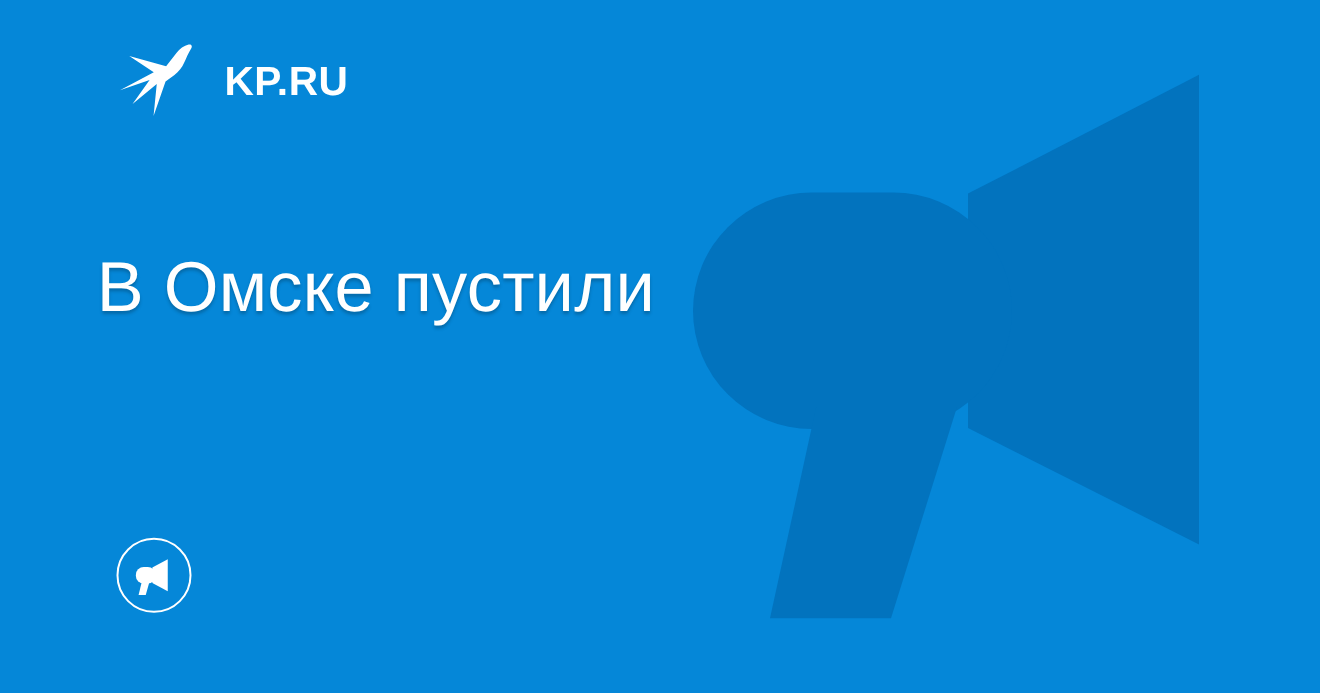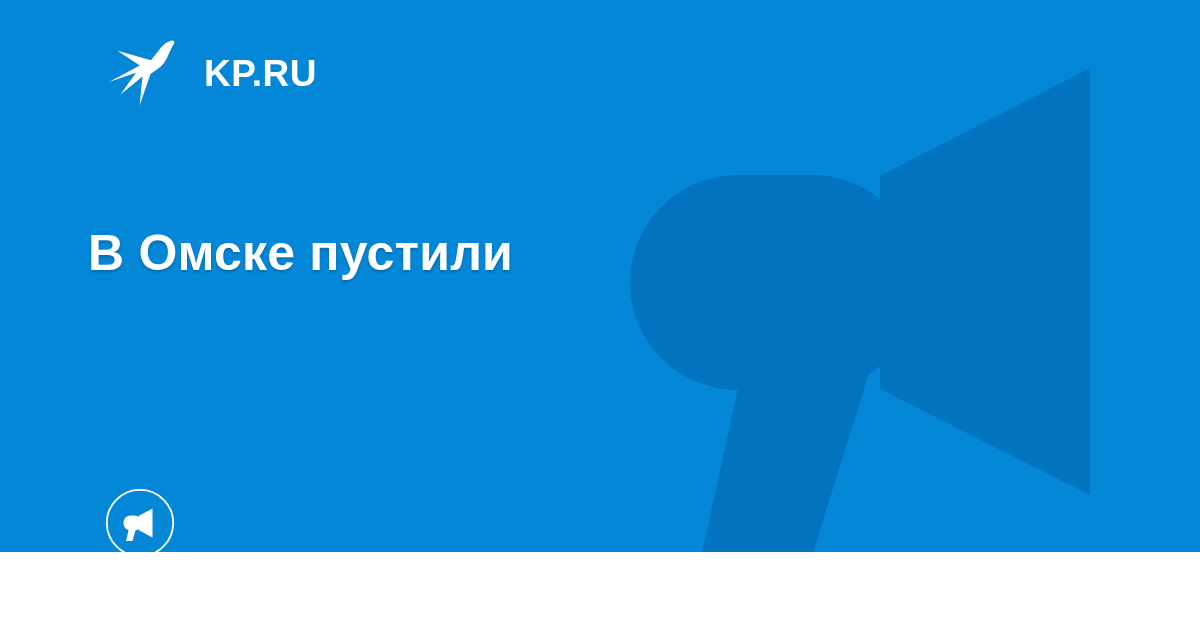--- a/index.html
+++ b/index.html
@@ -3,21 +3,21 @@
 <meta charset="utf-8">
 <style>
   html, body {
     margin: 0;
     padding: 0;
     background: #ffffff;
   }
   #card {
     position: relative;
     width: 1200px;
-    height: 552px;
+    height: 630px;
     background: #0587d8;
     overflow: hidden;
     font-family: "Liberation Sans", sans-serif;
   }
 
   
   #watermark {
     position: absolute;
     left: 0;
     top: 0;
@@ -52,22 +52,22 @@
   }
 
   
   #headline {
     position: absolute;
     left: 88px;
     top: 222px;
     width: 1010px;
     z-index: 3;
     color: #ffffff;
-    font-size: 50px;
-    font-weight: 700;
+    font-size: 64px;
+    font-weight: 400;
     line-height: 1.24;
     letter-spacing: 0.2px;
     text-shadow: 0 2px 3px rgba(0,0,0,0.22);
   }
 
   
   #badge {
     position: absolute;
     left: 105px;
     top: 488px;

